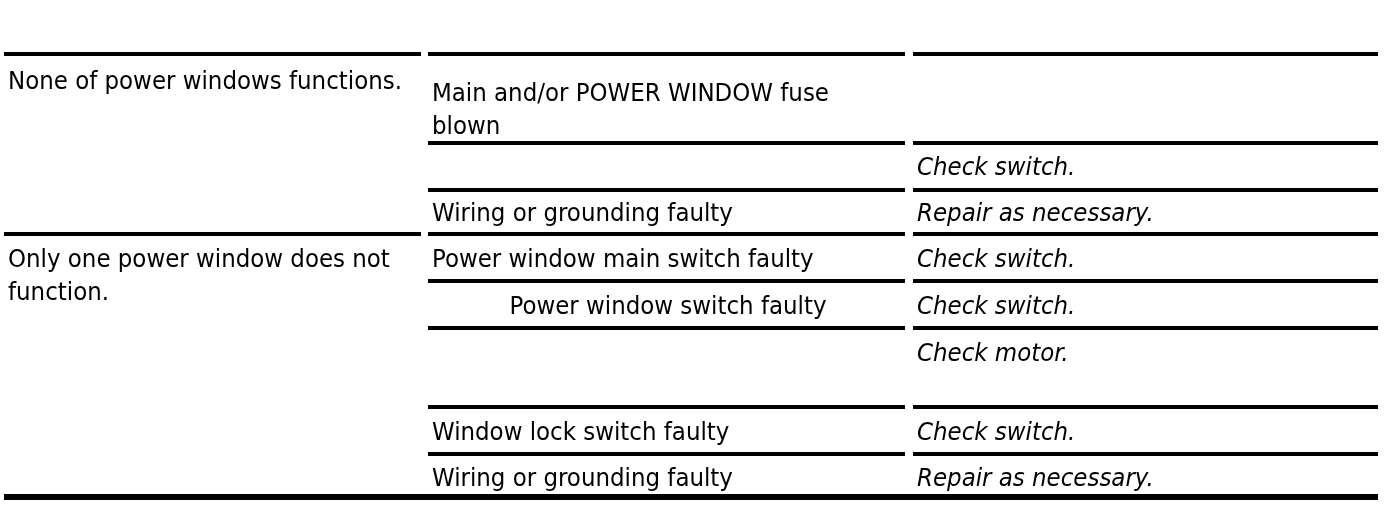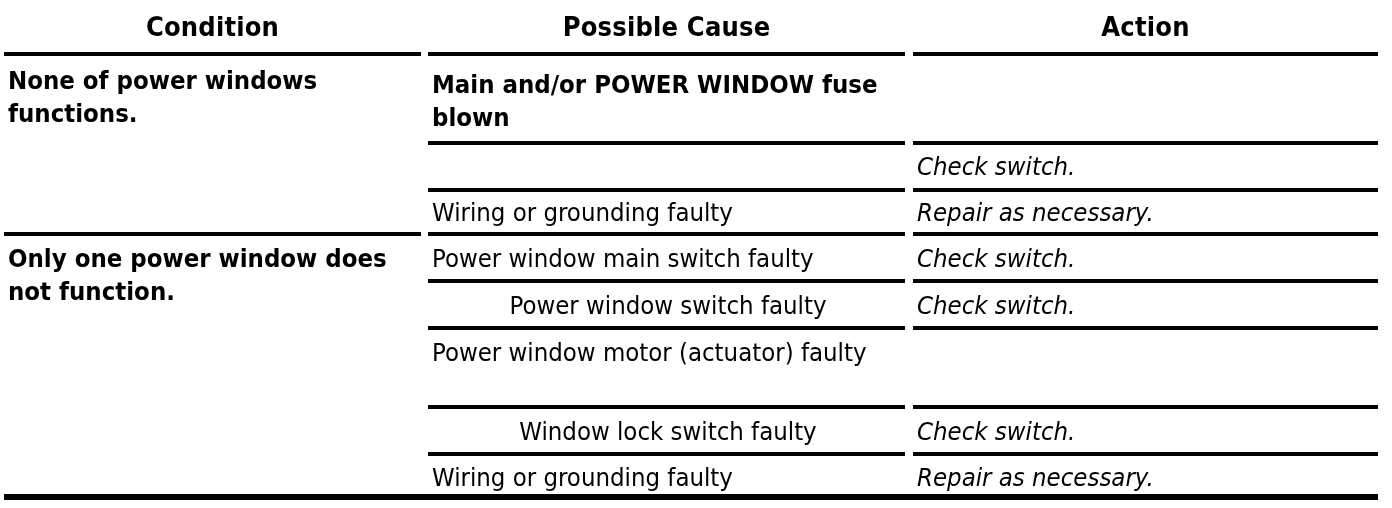--- a/index.html
+++ b/index.html
@@ -56,21 +56,21 @@
   .cell {
     position: absolute;
     font-size: 25.5px;
     line-height: 33px;
     font-stretch: condensed;
   }
   .cell-cond {
     left: 4px;
     width: 412px;
     padding-left: 4px;
-    font-weight: bold;
+    font-weight: normal;
     letter-spacing: 0px;
   }
   .cell-cause {
     left: 428px;
     width: 472px;
     padding-left: 4px;
     font-weight: normal;
   }
   .cell-action {
     left: 913px;
@@ -78,33 +78,28 @@
     padding-left: 4px;
     font-style: italic;
     font-weight: normal;
   }
 </style>
 </head>
 <body>
 
 <div id="table-root">
 
-  <div class="header-row">
-    <div class="hdr-cell hdr-c1">Condition</div>
-    <div class="hdr-cell hdr-c2">Possible Cause</div>
-    <div class="hdr-cell hdr-c3">Action</div>
-  </div>
 
   <div class="rule" style="left:4px;  top:52px; width:417px; height:4px;"></div>
   <div class="rule" style="left:428px; top:52px; width:477px; height:4px;"></div>
   <div class="rule" style="left:913px; top:52px; width:465px; height:4px;"></div>
 
   <div class="cell cell-cond" style="top:64px; height:100px;">None of power windows functions.</div>
 
-  <div class="cell cell-cause" style="top:68px; height:78px;font-weight:bold;">Main and/or POWER WINDOW fuse blown</div>
+  <div class="cell cell-cause" style="top:76px; height:78px;">Main and/or POWER WINDOW fuse blown</div>
 
   <div class="rule" style="left:428px; top:141px; width:477px; height:4px;"></div>
   <div class="rule" style="left:913px; top:141px; width:465px; height:4px;"></div>
 
   <div class="cell cell-action" style="top:150px; height:36px;">Check switch.</div>
 
   <div class="rule" style="left:428px; top:188px; width:477px; height:4px;"></div>
   <div class="rule" style="left:913px; top:188px; width:465px; height:4px;"></div>
 
   <div class="cell cell-cause" style="top:196px; height:36px;">Wiring or grounding faulty</div>
@@ -121,26 +116,26 @@
 
   <div class="rule" style="left:428px; top:279px; width:477px; height:4px;"></div>
   <div class="rule" style="left:913px; top:279px; width:465px; height:4px;"></div>
 
   <div class="cell cell-cause" style="top:289px; height:36px;text-align:center;">Power window switch faulty</div>
   <div class="cell cell-action" style="top:289px; height:36px;">Check switch.</div>
 
   <div class="rule" style="left:428px; top:326px; width:477px; height:4px;"></div>
   <div class="rule" style="left:913px; top:326px; width:465px; height:4px;"></div>
 
-  <div class="cell cell-cause" style="top:336px; height:70px;">Power window motor (actuator) faulty</div>
+  <div class="cell cell-action" style="top:336px; height:70px;">Check motor.</div>
 
   <div class="rule" style="left:428px; top:405px; width:477px; height:4px;"></div>
   <div class="rule" style="left:913px; top:405px; width:465px; height:4px;"></div>
 
-  <div class="cell cell-cause" style="top:415px; height:36px;text-align:center;">Window lock switch faulty</div>
+  <div class="cell cell-cause" style="top:415px; height:36px;">Window lock switch faulty</div>
   <div class="cell cell-action" style="top:415px; height:36px;">Check switch.</div>
 
   <div class="rule" style="left:428px; top:452px; width:477px; height:4px;"></div>
   <div class="rule" style="left:913px; top:452px; width:465px; height:4px;"></div>
 
   <div class="cell cell-cause" style="top:461px; height:36px;">Wiring or grounding faulty</div>
   <div class="cell cell-action" style="top:461px; height:36px;">Repair as necessary.</div>
 
   <div class="rule" style="left:4px; top:494px; width:1374px; height:6px;"></div>
 

